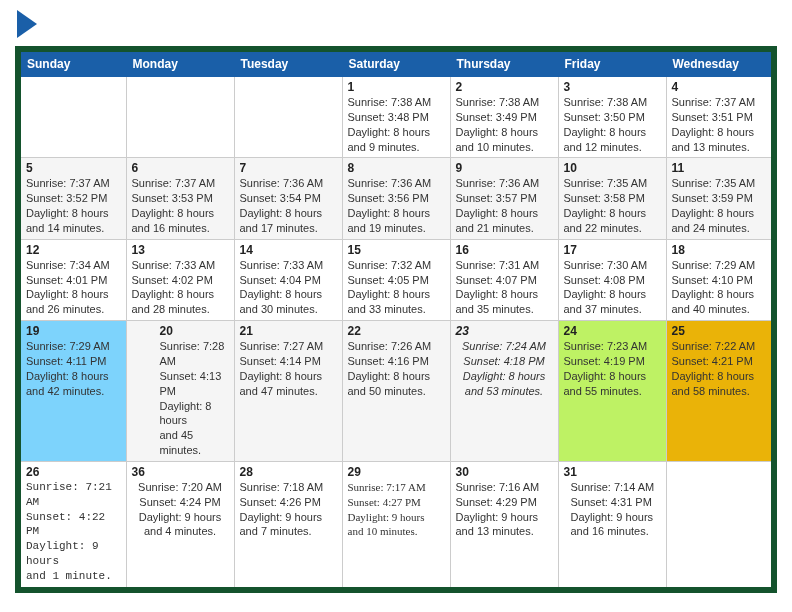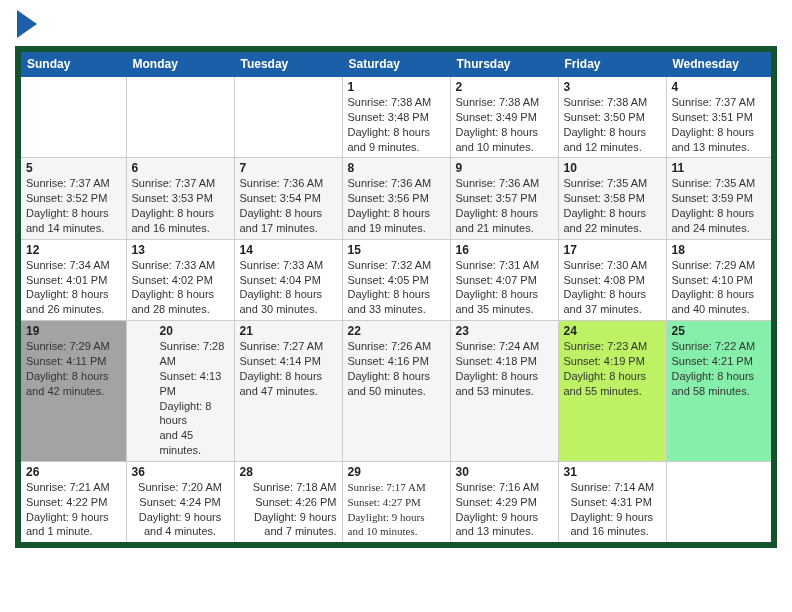--- a/index.html
+++ b/index.html
@@ -259,21 +259,21 @@
           </td>
           <td>
             <div class="day-number">18</div>
             <div class="day-info" style="white-space: pre-line;">Sunrise: 7:29 AM
 Sunset: 4:10 PM
 Daylight: 8 hours
 and 40 minutes.</div>
           </td>
         </tr>
         <tr>
-          <td style="background: #a3a3a3; margin-top: 8px;">
+          <td style="background: #7dd3fc; margin-top: 8px;">
             <div class="day-number">19</div>
             <div class="day-info" style="white-space: pre-line;">Sunrise: 7:29 AM
 Sunset: 4:11 PM
 Daylight: 8 hours
 and 42 minutes.</div>
           </td>
           <td style="background: rgb(245, 245, 245); padding-left: 33px;">
             <div class="day-number">20</div>
             <div class="day-info" style="white-space: pre-line;">Sunrise: 7:28 AM
 Sunset: 4:13 PM
@@ -287,60 +287,60 @@
 Daylight: 8 hours
 and 47 minutes.</div>
           </td>
           <td style="background: rgb(245, 245, 245);">
             <div class="day-number">22</div>
             <div class="day-info" style="white-space: pre-line;">Sunrise: 7:26 AM
 Sunset: 4:16 PM
 Daylight: 8 hours
 and 50 minutes.</div>
           </td>
-          <td style="background: rgb(245, 245, 245);">
+          <td style="background: rgb(245, 245, 245); font-style: italic;">
             <div class="day-number">23</div>
-            <div class="day-info" style="white-space: pre-line;">Sunrise: 7:24 AM
+            <div class="day-info" style="white-space: pre-line; text-align: center;">Sunrise: 7:24 AM
 Sunset: 4:18 PM
 Daylight: 8 hours
 and 53 minutes.</div>
           </td>
           <td style="background: #bef264;">
             <div class="day-number">24</div>
             <div class="day-info" style="white-space: pre-line;">Sunrise: 7:23 AM
 Sunset: 4:19 PM
 Daylight: 8 hours
 and 55 minutes.</div>
           </td>
-          <td style="background: #86efac; margin-left: 28px;">
+          <td style="background: #eab308; margin-left: 28px;">
             <div class="day-number">25</div>
             <div class="day-info" style="white-space: pre-line;">Sunrise: 7:22 AM
 Sunset: 4:21 PM
 Daylight: 8 hours
 and 58 minutes.</div>
           </td>
         </tr>
         <tr>
           <td>
             <div class="day-number">26</div>
-            <div class="day-info" style="white-space: pre-line;">Sunrise: 7:21 AM
+            <div class="day-info" style="white-space: pre-line; font-family: Liberation Mono, monospace;">Sunrise: 7:21 AM
 Sunset: 4:22 PM
 Daylight: 9 hours
 and 1 minute.</div>
           </td>
           <td>
             <div class="day-number">36</div>
             <div class="day-info" style="white-space: pre-line; text-align: center;">Sunrise: 7:20 AM
 Sunset: 4:24 PM
 Daylight: 9 hours
 and 4 minutes.</div>
           </td>
           <td>
             <div class="day-number">28</div>
-            <div class="day-info" style="white-space: pre-line; text-align: right;">Sunrise: 7:18 AM
+            <div class="day-info" style="white-space: pre-line;">Sunrise: 7:18 AM
 Sunset: 4:26 PM
 Daylight: 9 hours
 and 7 minutes.</div>
           </td>
           <td>
             <div class="day-number">29</div>
             <div class="day-info" style="white-space: pre-line; font-family: Liberation Serif, serif;">Sunrise: 7:17 AM
 Sunset: 4:27 PM
 Daylight: 9 hours
 and 10 minutes.</div>

